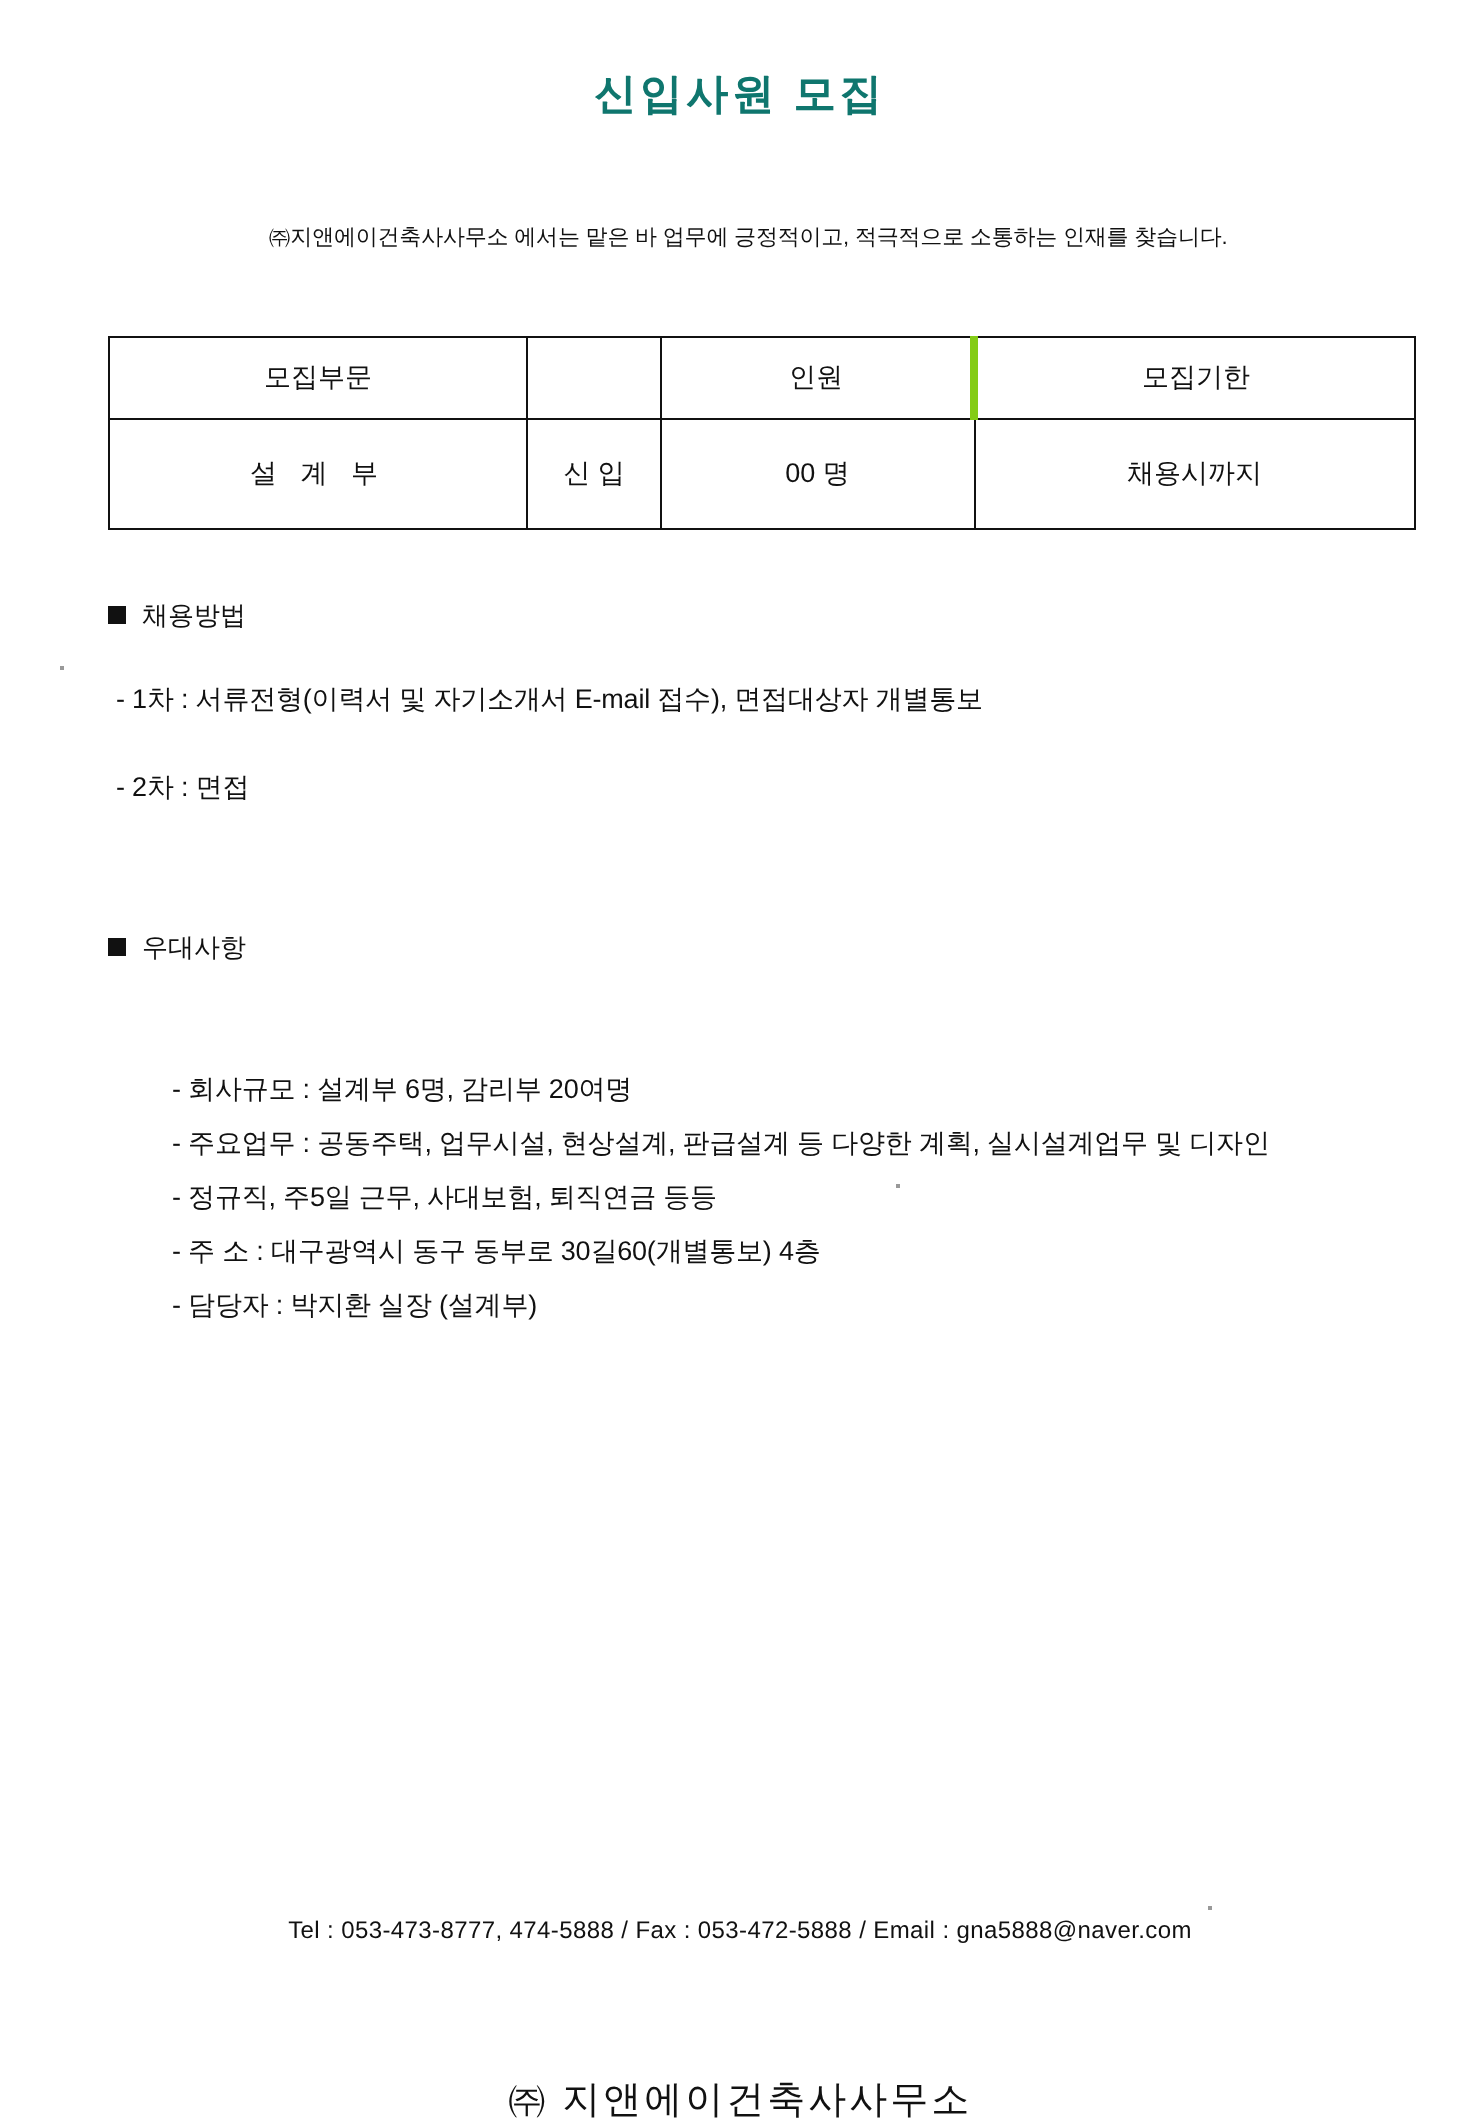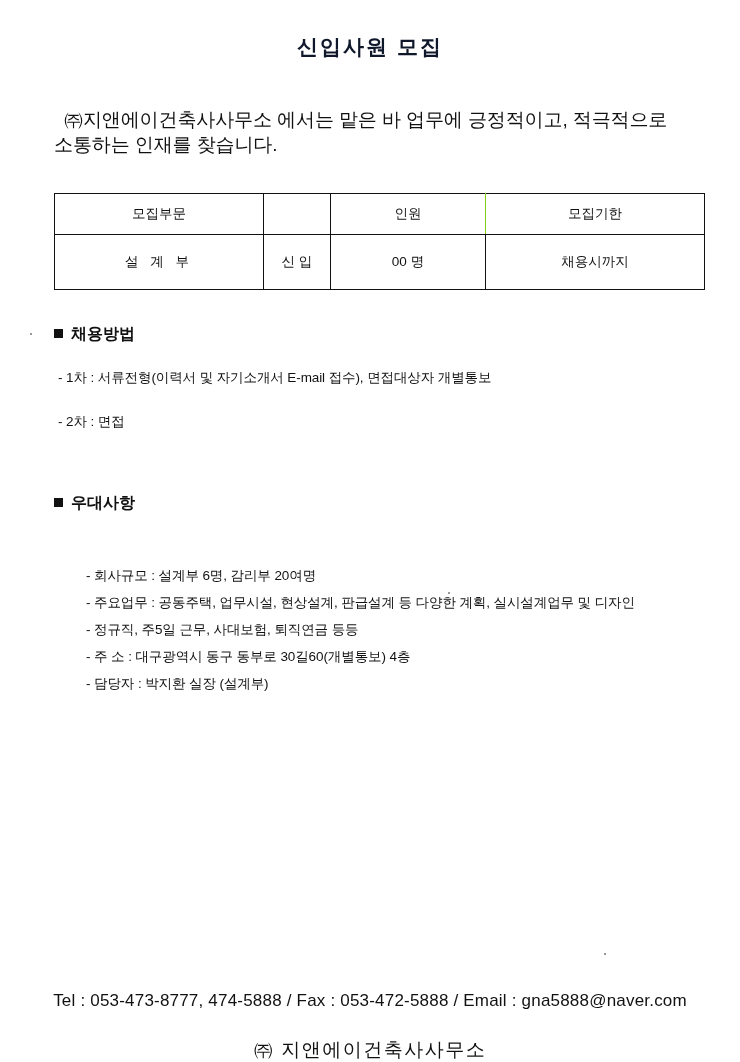--- a/index.html
+++ b/index.html
@@ -21,29 +21,30 @@
     height: 1062px;
     box-sizing: border-box;
     padding: 0 48px;
   }
   .doc-title {
     text-align: center;
     font-size: 21px;
     font-weight: bold;
     letter-spacing: 2px;
     margin-top: 33px;
-    color: #0f172a;
+    color: #0f766e;
   }
   .intro {
     margin-top: 46px;
-    font-size: 19px;
+    font-size: 11px;
     line-height: 25px;
     letter-spacing: -0.1px;
     padding-left: 6px;
     padding-right: 8px;
+    text-align: center;
   }
   .intro .indent {
     display: inline-block;
     width: 10px;
   }
   table.recruit {
     margin-top: 36px;
     margin-left: 6px;
     border-collapse: collapse;
     width: 638px;
@@ -66,32 +67,32 @@
   .col-count-a { width: 64px; }
   .col-count-b { width: 152px; }
   .col-deadline { width: 216px; }
   
   .head .count-head {
     border-left: 1px solid #111111;
     border-right: 1px solid #111111;
   }
   .head .count-head-spacer {
     border-left: none;
-    border-right: 1px solid #84cc16;
+    border-right: 4px solid #84cc16;
   }
   .spaced {
     letter-spacing: 4px;
   }
   .section {
     margin-top: 34px;
     padding-left: 6px;
   }
   .section-head {
-    font-size: 16px;
-    font-weight: bold;
+    font-size: 13px;
+    font-weight: normal;
     letter-spacing: 0px;
   }
   .section-head .bullet {
     display: inline-block;
     width: 9px;
     height: 9px;
     background: #111111;
     margin-right: 8px;
     vertical-align: middle;
     position: relative;
@@ -108,23 +109,23 @@
     margin-top: 4px;
     margin-left: 28px;
   }
   .tight .line:first-child {
     margin-top: 19px;
   }
   .footer-contact {
     position: absolute;
     left: 0;
     right: 0;
-    top: 958px;
+    top: 925px;
     text-align: center;
-    font-size: 17px;
+    font-size: 12px;
     letter-spacing: 0.2px;
   }
   .footer-company {
     position: absolute;
     left: 0;
     right: 0;
     top: 1004px;
     text-align: center;
     font-size: 19px;
     font-weight: normal;

